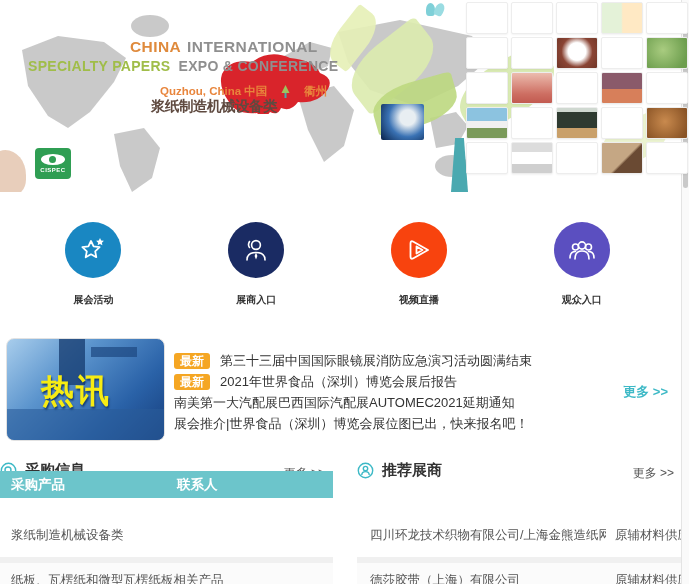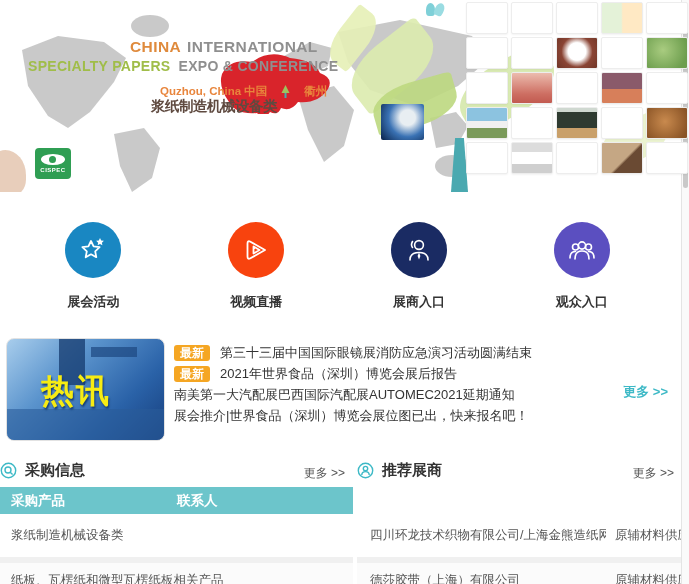--- a/index.html
+++ b/index.html
@@ -53,46 +53,46 @@
   .ph-copper{background:radial-gradient(circle at 45% 45%,#c98a4e,#8a5426 85%);}
   .ph-machine{background:linear-gradient(180deg,#dcdcdc 0 30%,#fff 30% 70%,#cfcfcf 70%);}
   .ph-hand{background:linear-gradient(135deg,#c5a784 0 55%,#6a4a33 60%);}
   .jet{position:absolute;left:381px;top:104px;width:43px;height:36px;border-radius:2px;z-index:2;
        background:radial-gradient(circle at 62% 38%,#e8eef2 0 22%,#3a72b4 55%,#0d2a55 95%);}
 
   
   .quicknav{position:absolute;left:0;top:222px;width:675px;display:flex;justify-content:space-around;padding:0 12px;box-sizing:border-box;}
   .qitem{width:104px;text-align:center;cursor:pointer;}
   .qcircle{width:56px;height:56px;border-radius:50%;margin:0 auto;display:flex;align-items:center;justify-content:center;}
-  .qlabel{margin-top:15px;font-size:13px;font-weight:bold;color:#333;}
+  .qlabel{margin-top:15px;font-size:10px;font-weight:bold;color:#333;}
 
   
   .news{position:absolute;left:6px;top:338px;width:670px;height:104px;}
   .news-img{position:absolute;left:0;top:0;width:157px;height:101px;border-radius:8px;border:1px solid #e2e2e2;
             overflow:hidden;background:linear-gradient(135deg,#a8cdec 0,#5b94cd 35%,#2a62a8 70%,#173f7d 100%);cursor:pointer;}
   .news-img .mach{position:absolute;left:52px;top:0;width:26px;height:46px;background:#143a6e;opacity:.75;}
   .news-img .mach2{position:absolute;left:84px;top:8px;width:46px;height:10px;background:#1c4780;opacity:.7;}
   .news-img .mach3{position:absolute;left:0;top:70px;width:157px;height:32px;background:#2a5c9a;opacity:.6;}
   .news-img .hot{position:absolute;left:16px;top:30px;font-size:33px;font-weight:bold;color:#f7ec13;
                  text-shadow:1px 2px 2px #123a73;letter-spacing:2px;margin-left:18px;}
-  .news-list{position:absolute;left:168px;top:5px;width:470px;}
+  .news-list{position:absolute;left:168px;top:13px;width:470px;}
   .nline{height:19px;display:flex;align-items:center;font-size:13px;color:#333;white-space:nowrap;cursor:pointer;}
   .nline + .nline{margin-top:2px;}
   .badge{display:inline-block;background:#f5a623;color:#fff;font-size:12px;font-weight:bold;
          border-radius:3px;padding:1px 6px;margin-right:10px;line-height:14px;}
   .news-more{position:absolute;right:8px;top:45px;font-size:13px;font-weight:bold;color:#3db9c6;cursor:pointer;}
 
   
   .tbl{position:absolute;top:455px;height:129px;}
-  .tbl-left{left:0;width:333px;padding-left:20px;}
+  .tbl-left{left:0;width:333px;}
   .tbl-right{left:357px;width:325px;text-align:center;}
   .thead-row{position:absolute;left:0;top:4px;right:0;height:22px;display:flex;align-items:center;}
   .sec-title{font-size:15px;font-weight:bold;color:#333;margin-left:8px;}
   .sec-more{position:absolute;right:8px;top:6px;font-size:12px;color:#555;cursor:pointer;}
-  .teal-head{position:absolute;left:0;top:32px;right:0;height:27px;background:#6cc5cb;color:#fff;
+  .teal-head{position:absolute;left:0;top:16px;right:0;height:27px;background:#6cc5cb;color:#fff;
              font-size:13.5px;font-weight:bold;display:flex;align-items:center;}
   .teal-head .c1{margin-left:11px;}
   .tbl-left .teal-head .c2{position:absolute;left:177px;}
   .tbl-right .teal-head .c2{position:absolute;left:170px;}
   .trow1{position:absolute;left:0;top:59px;right:0;height:43px;background:#fff;display:flex;align-items:center;
          font-size:12.5px;color:#555;cursor:pointer;}
   .rgap{position:absolute;left:0;top:102px;right:0;height:6px;background:#f0f0f0;}
   .trow2{position:absolute;left:0;top:108px;right:0;height:26px;background:#fbfbfb;font-size:12.5px;color:#555;cursor:pointer;}
   .trow2 .cell{position:absolute;top:9px;white-space:nowrap;}
   .tbl-left .trow1 .cell1{margin-left:11px;white-space:nowrap;}
@@ -201,38 +201,38 @@
     <div class="qitem">
       <div class="qcircle" style="background: rgb(25, 135, 194);">
         <svg width="30" height="30" viewBox="0 0 30 30" fill="none" stroke="#fff" stroke-width="1.8" stroke-linejoin="round">
           <path d="M13,6 l2.6,5.4 6,.8 -4.4,4.1 1.1,5.9 -5.3,-2.9 -5.3,2.9 1.1,-5.9 -4.4,-4.1 6,-.8 z"></path>
           <path d="M22,3 l1.2,2.4 2.7,.4 -2,1.9 .5,2.6 -2.4,-1.3 -2.4,1.3 .5,-2.6 -2,-1.9 2.7,-.4 z" fill="#fff" stroke="none"></path>
         </svg>
       </div>
       <div class="qlabel">展会活动</div>
     </div>
     <div class="qitem">
-      <div class="qcircle" style="background: rgb(248, 67, 14);">
-        <svg width="30" height="30" viewBox="0 0 30 30" fill="none" stroke="#fff" stroke-width="1.8" stroke-linejoin="round">
-          <path d="M9,6.5 L24,15 L9,23.5 Q6.5,24.5 6.5,21.5 L6.5,8.5 Q6.5,5.5 9,6.5 Z"></path>
-          <path d="M12.5,11.5 L18.5,15 L12.5,18.5 Z"></path>
-        </svg>
-      </div>
-      <div class="qlabel">视频直播</div>
-    </div>
-    <div class="qitem">
       <div class="qcircle" style="background: rgb(26, 43, 99);">
         <svg width="30" height="30" viewBox="0 0 30 30" fill="none" stroke="#fff" stroke-width="1.6">
           <circle cx="15" cy="10" r="4.4"></circle>
           <path d="M6,25 Q6,17.5 15,17.5 Q24,17.5 24,25" stroke-linecap="round"></path>
           <path d="M15,17.5 L13.6,21 L15,24.5 L16.4,21 Z" fill="#fff" stroke="none"></path>
           <path d="M8.5,12.5 Q6.5,10 8.5,6.5" stroke-linecap="round"></path>
         </svg>
       </div>
       <div class="qlabel">展商入口</div>
+    </div>
+    <div class="qitem">
+      <div class="qcircle" style="background: rgb(248, 67, 14);">
+        <svg width="30" height="30" viewBox="0 0 30 30" fill="none" stroke="#fff" stroke-width="1.8" stroke-linejoin="round">
+          <path d="M9,6.5 L24,15 L9,23.5 Q6.5,24.5 6.5,21.5 L6.5,8.5 Q6.5,5.5 9,6.5 Z"></path>
+          <path d="M12.5,11.5 L18.5,15 L12.5,18.5 Z"></path>
+        </svg>
+      </div>
+      <div class="qlabel">视频直播</div>
     </div>
     <div class="qitem">
       <div class="qcircle" style="background: rgb(91, 79, 192);">
         <svg width="30" height="30" viewBox="0 0 30 30" fill="none" stroke="#fff" stroke-width="1.6">
           <circle cx="8.5" cy="12" r="3"></circle>
             <circle cx="21.5" cy="12" r="3"></circle>
           <circle cx="15" cy="10.5" r="3.6"></circle>
           <path d="M3,23 Q3,16.5 8.5,16.5" stroke-linecap="round"></path>
           <path d="M27,23 Q27,16.5 21.5,16.5" stroke-linecap="round"></path>
           <path d="M8,24 Q8,16 15,16 Q22,16 22,24" stroke-linecap="round"></path>

